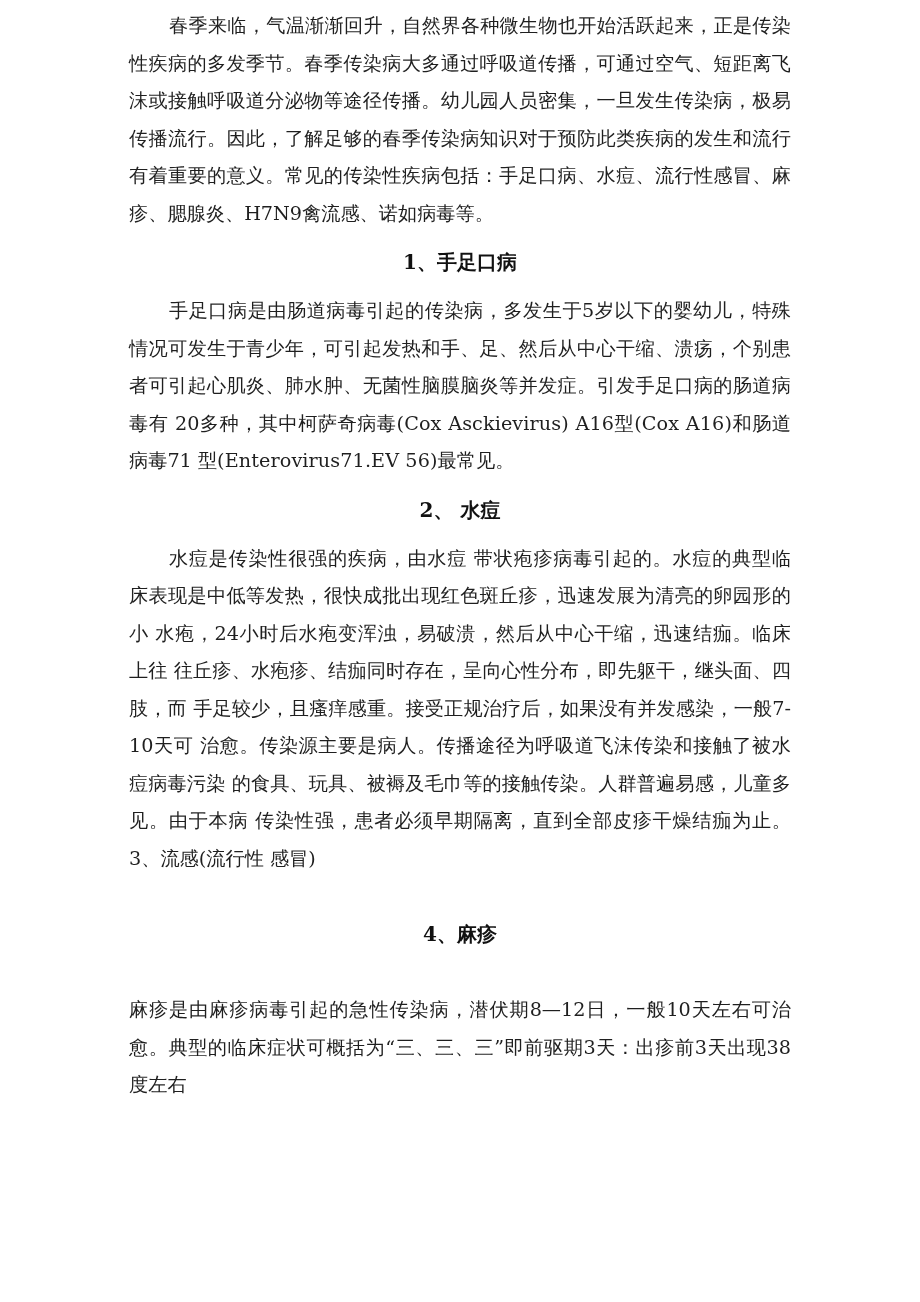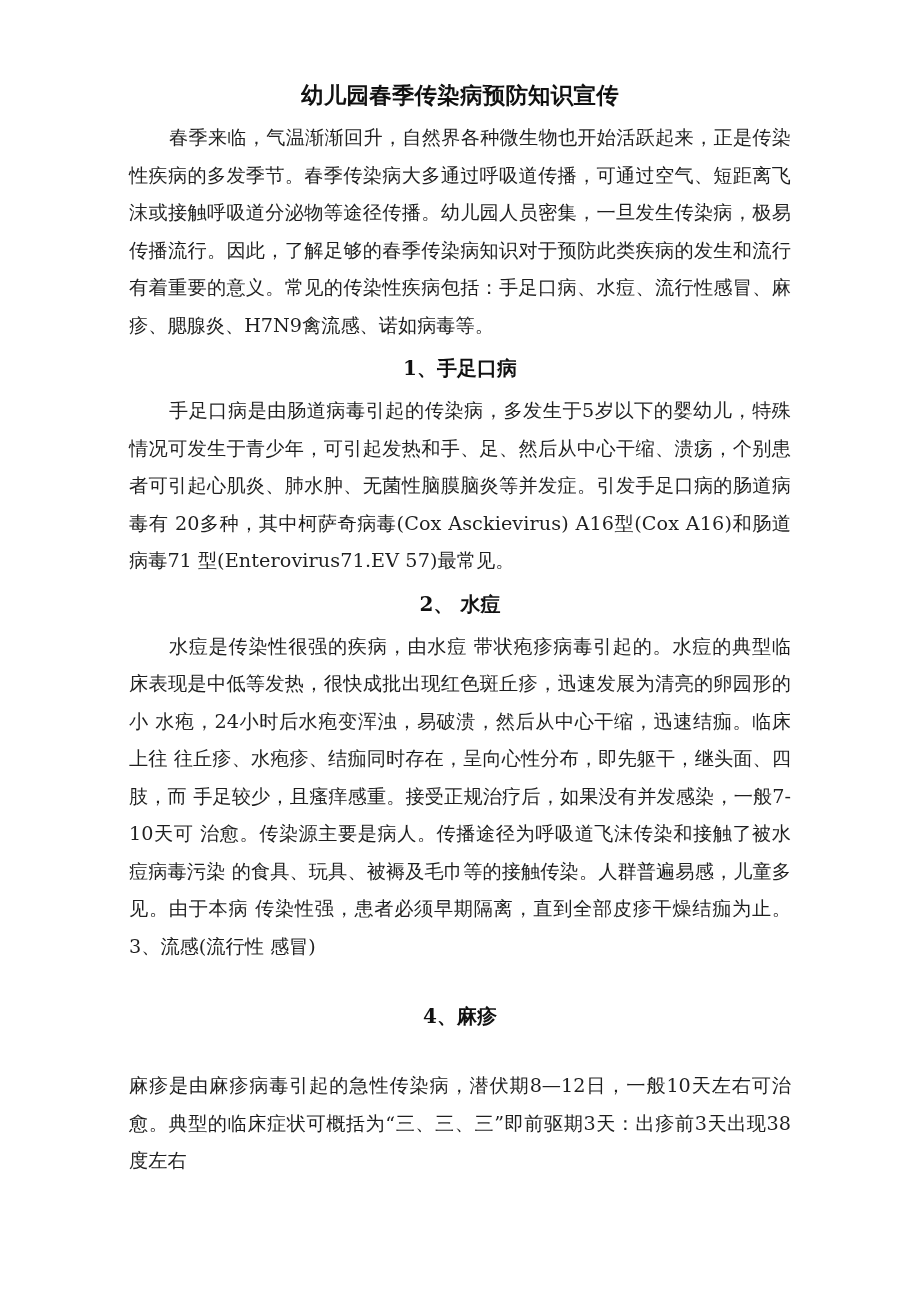--- a/index.html
+++ b/index.html
@@ -40,21 +40,21 @@
     font-size: 22.5px;
     line-height: 34px;
     font-weight: bold;
     text-align: center;
     letter-spacing: 0.2px;
     color: #111111;
   }
 
   
   .section-heading {
-    margin: 6px;
+    margin: 12px;
     font-size: 20px;
     line-height: 36px;
     font-weight: bold;
     text-align: center;
     color: #111111;
   }
 
   
   .para {
     margin: 1px;
@@ -79,29 +79,28 @@
   
   .sp-6  { height: 6px; }
   .sp-26 { height: 26px; }
 </style>
 </head>
 <body>
 
 <div class="page">
   <div class="content">
 
-    <h1 class="doc-title">幼儿园春季传染病预防知识宣传</h1>
 
     <div class="sp-6"></div>
 
     <p class="para indent">春季来临，气温渐渐回升，自然界各种微生物也开始活跃起来，正是传染性疾病的多发季节。春季传染病大多通过呼吸道传播，可通过空气、短距离飞沫或接触呼吸道分泌物等途径传播。幼儿园人员密集，一旦发生传染病，极易传播流行。因此，了解足够的春季传染病知识对于预防此类疾病的发生和流行有着重要的意义。常见的传染性疾病包括：手足口病、水痘、流行性感冒、麻疹、腮腺炎、H7N9禽流感、诺如病毒等。</p>
 
     <h2 class="section-heading">1、手足口病</h2>
 
-    <p class="para indent"><span>手足口病是由肠道病毒引起的传染病，多发生于5岁以下的婴幼儿，特殊情况可发生于青少年，可引起发热和手、足、然后从中心干缩、溃疡，个别患者可引起心肌炎、肺水肿、无菌性脑膜脑炎等并发症。引发手足口病的肠道病毒有 20多种，其中柯萨奇病毒</span><span class="lat">(Cox  Asckievirus)  A16</span><span>型</span><span class="lat">(Cox  A16)</span><span>和肠道病毒71  型</span><span class="lat">(Enterovirus71.EV 57)</span><span>最常见。</span></p>
+    <p class="para indent"><span>手足口病是由肠道病毒引起的传染病，多发生于5岁以下的婴幼儿，特殊情况可发生于青少年，可引起发热和手、足、然后从中心干缩、溃疡，个别患者可引起心肌炎、肺水肿、无菌性脑膜脑炎等并发症。引发手足口病的肠道病毒有 20多种，其中柯萨奇病毒</span><span class="lat">(Cox  Asckievirus)  A16</span><span>型</span><span class="lat">(Cox  A16)</span><span>和肠道病毒71  型</span><span class="lat">(Enterovirus71.EV 56)</span><span>最常见。</span></p>
 
     <h2 class="section-heading gap">2、 水痘</h2>
 
     <p class="para indent">水痘是传染性很强的疾病，由水痘 带状疱疹病毒引起的。水痘的典型临 床表现是中低等发热，很快成批出现红色斑丘疹，迅速发展为清亮的卵园形的小 水疱，24小时后水疱变浑浊，易破溃，然后从中心干缩，迅速结痂。临床上往 往丘疹、水疱疹、结痂同时存在，呈向心性分布，即先躯干，继头面、四肢，而 手足较少，且瘙痒感重。接受正规治疗后，如果没有并发感染，一般7-10天可   治愈。传染源主要是病人。传播途径为呼吸道飞沫传染和接触了被水痘病毒污染 的食具、玩具、被褥及毛巾等的接触传染。人群普遍易感，儿童多见。由于本病 传染性强，患者必须早期隔离，直到全部皮疹干燥结痂为止。3、流感(流行性 感冒)</p>
 
 
     <div class="sp-26"></div>
 
 
     <h2 class="section-heading">4、麻疹</h2>

